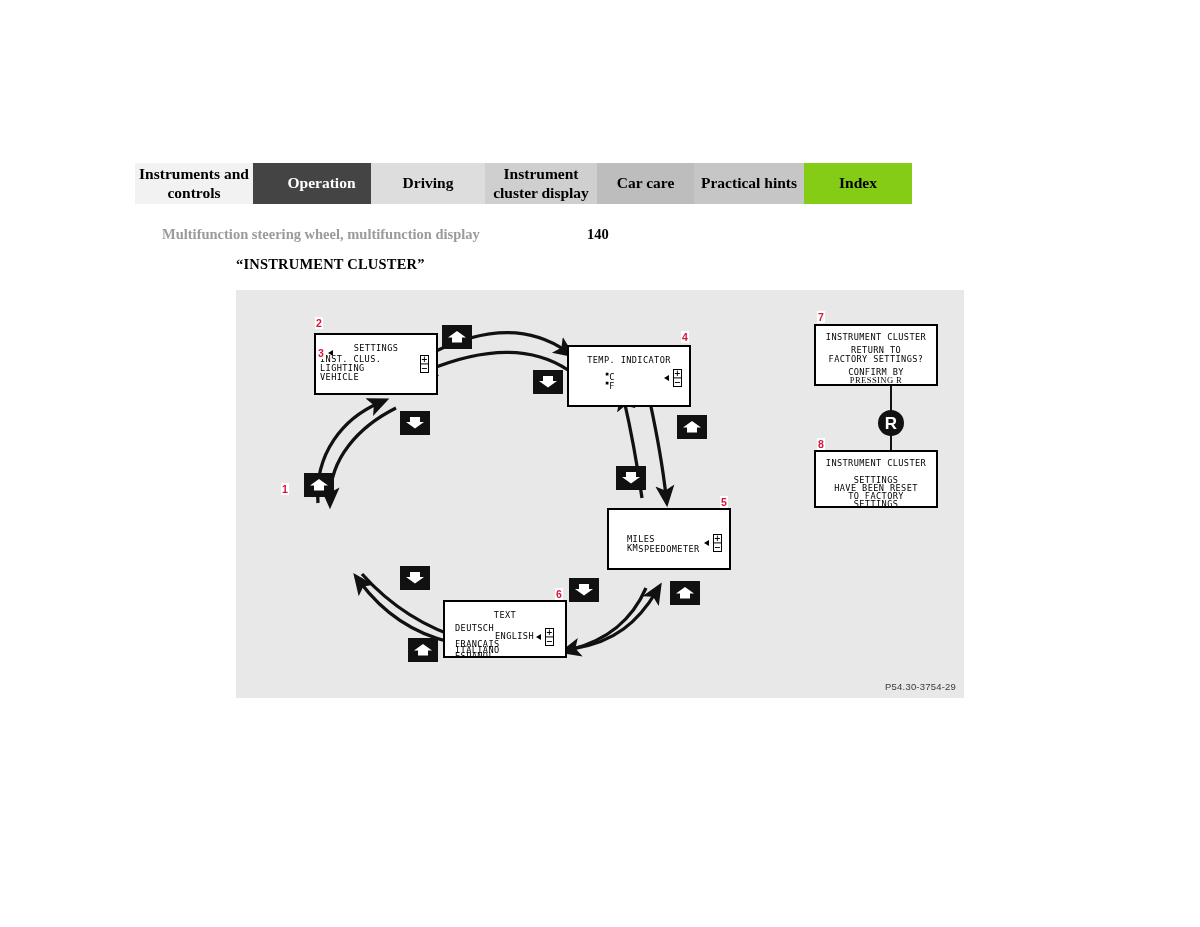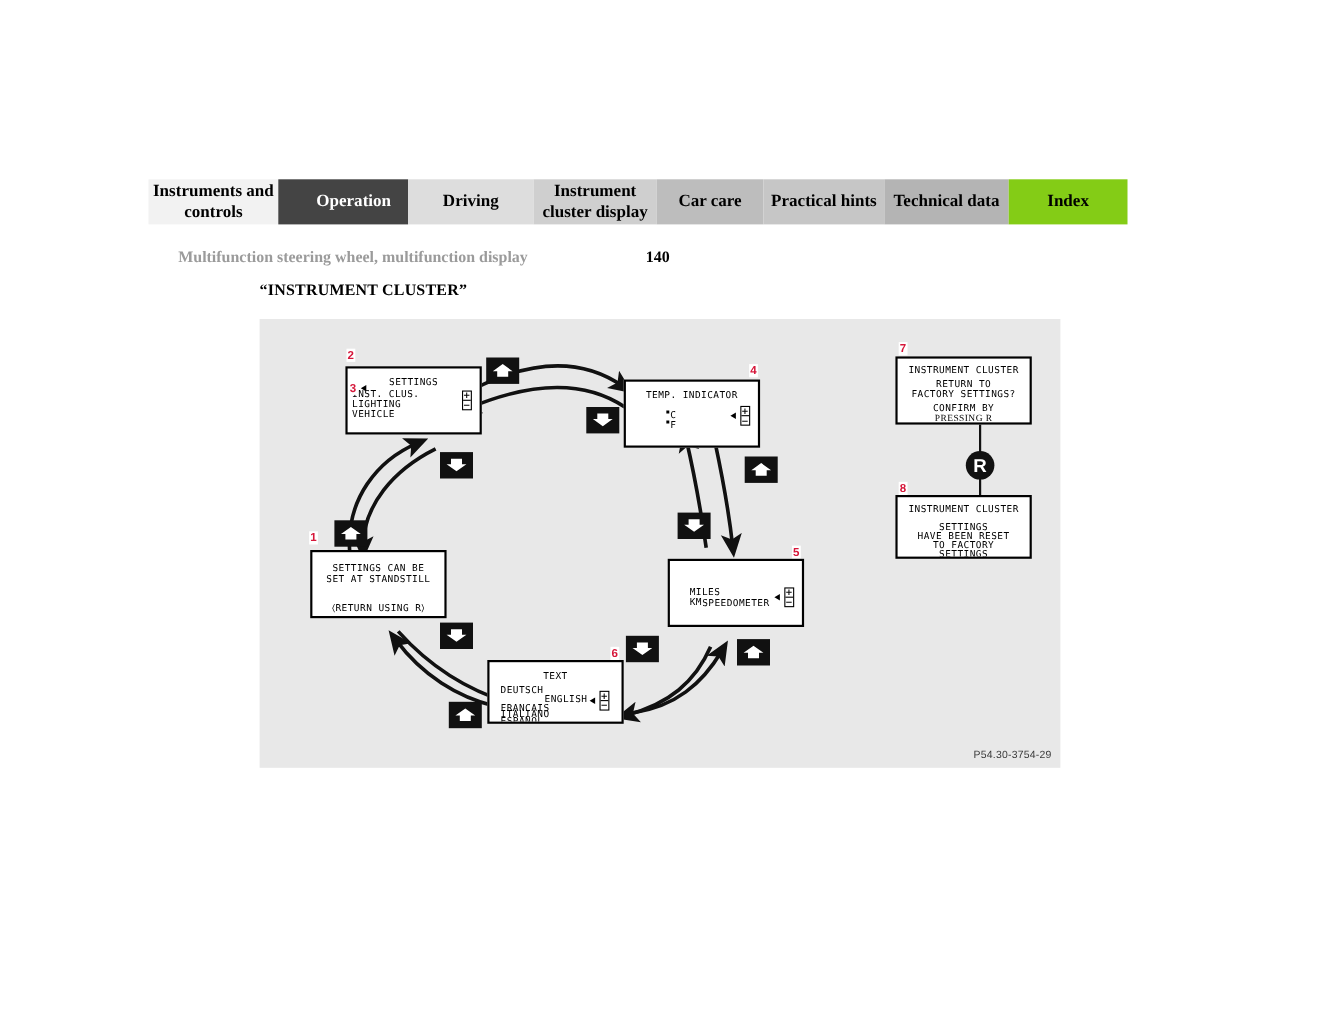--- a/index.html
+++ b/index.html
@@ -236,23 +236,20 @@
   </div>
   <div class="tab" style="width:112px;background:#cfcfcf;">
     <span>Instrument cluster display</span>
   </div>
   <div class="tab" style="width:97px;background:#bdbdbd;">
     <span>Car care</span>
   </div>
   <div class="tab" style="width:110px;background:#c6c6c6;">
     <span>Practical hints</span>
   </div>
-  <div class="tab" style="width:113px;background:#b4b4b4;">
-    <span>Technical data</span>
-  </div>
   <div class="tab" style="width:108px;background:#84cc16;">
     <span>Index</span>
   </div>
 </div>
 
 <div id="runhead">
   <div id="runhead-title">Multifunction steering wheel, multifunction display</div>
   <div id="runhead-page">140</div>
 </div>
 
@@ -284,25 +281,20 @@
 
       <path d="M410,298 C396,330 372,350 334,360"></path>
 
       <path d="M406,208 C400,166 394,136 388,110"></path>
 
       <path d="M414,112 C420,140 426,170 430,206"></path>
     </g>
   </svg>
 
   <div class="callout" style="left:45px;top:193px;">1</div>
-  <div class="lcd" style="left:46px;top:210px;width:124px;height:62px;">
-    <div class="ctr" style="top:11px;">SETTINGS CAN BE</div>
-    <div class="ctr" style="top:21px;">SET AT STANDSTILL</div>
-    <div class="ctr" style="top:47px;">〈RETURN USING R〉</div>
-  </div>
 
   <div class="callout" style="left:79px;top:27px;">2</div>
   <div class="lcd" style="left:78px;top:43px;width:124px;height:62px;">
     <div class="ttl" style="top:9px;">SETTINGS</div>
     <div class="lst" style="left:4px;top:20px;">INST. CLUS.</div>
     <div class="lst" style="left:4px;top:29px;">LIGHTING</div>
     <div class="lst" style="left:4px;top:38px;">VEHICLE</div>
     <div class="rocker" style="left:104px;top:20px;">
       <span>+</span>
       <i class="bar"></i>

